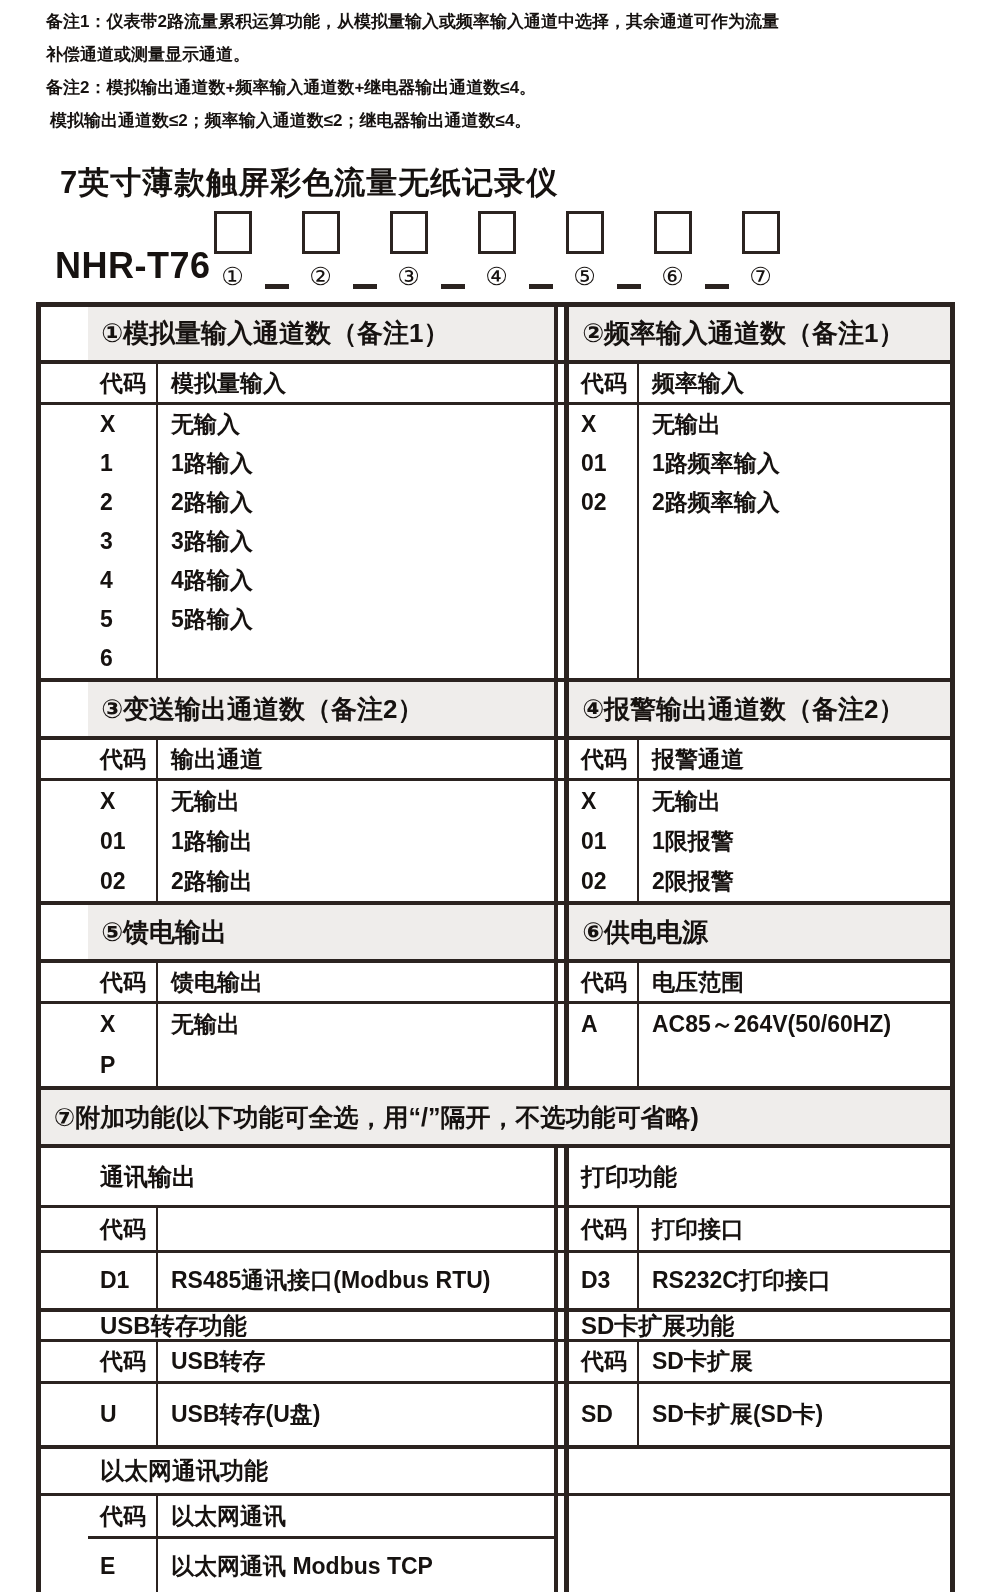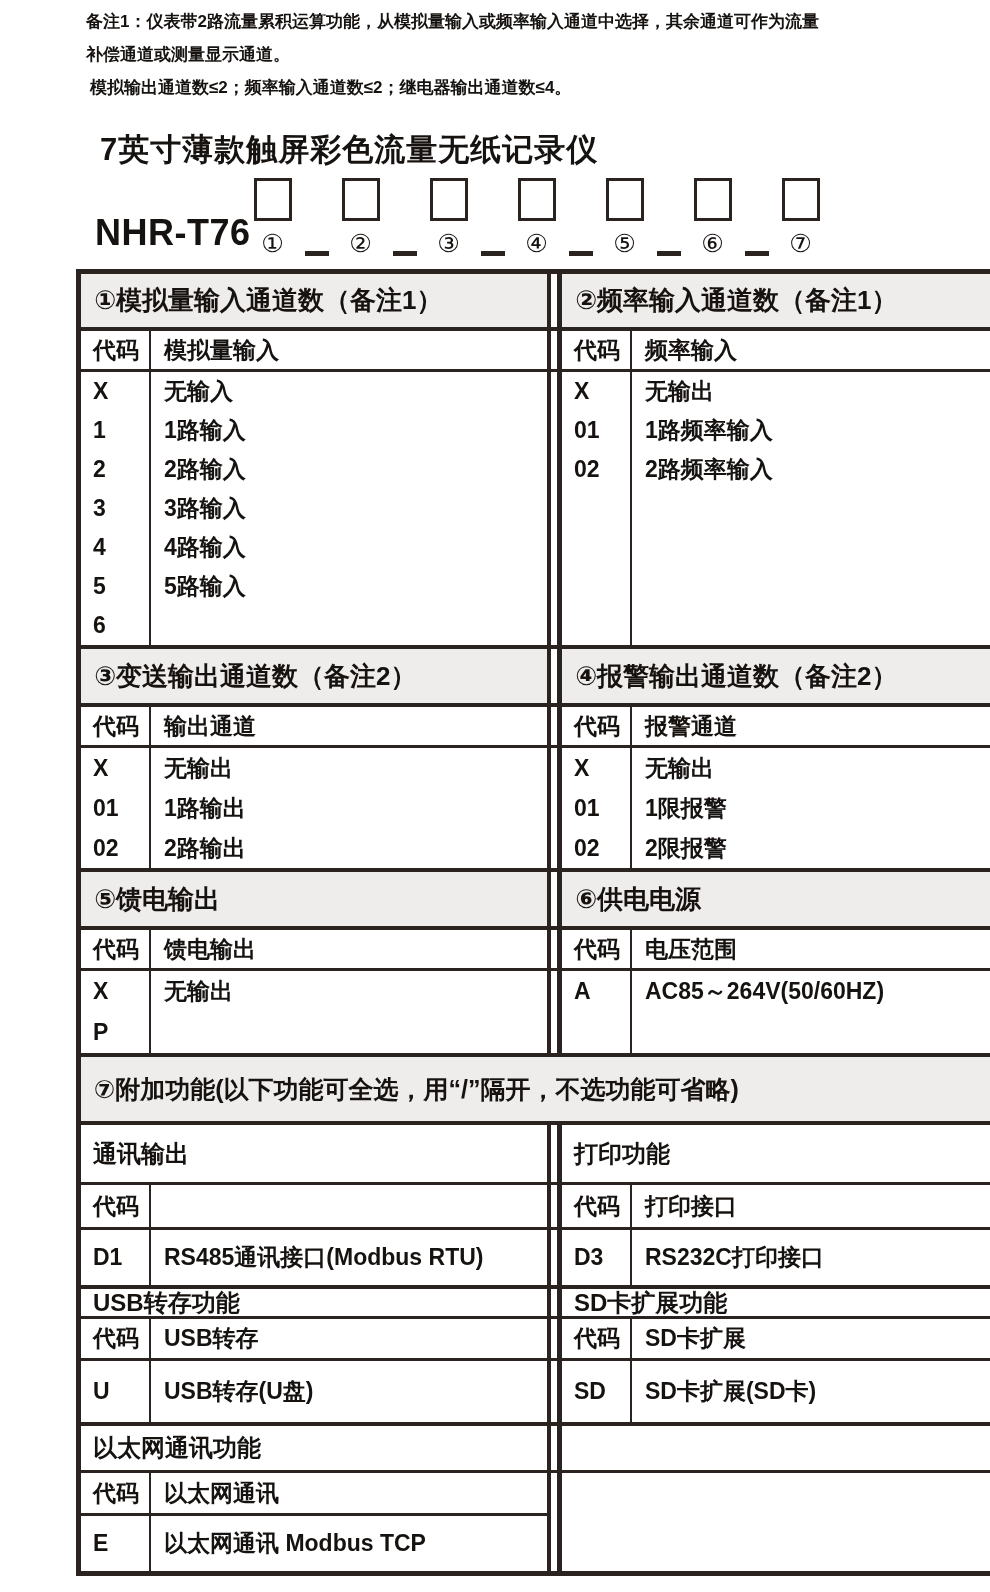--- a/index.html
+++ b/index.html
@@ -8,42 +8,42 @@
     --gray:#efedeb;
     --paper:#ffffff;
   }
   *{box-sizing:border-box;margin:0;padding:0;}
   html,body{background:var(--paper);}
   body{
     width:990px;height:1592px;overflow:hidden;
     font-family:"Liberation Sans","DejaVu Sans",sans-serif;
     color:var(--text);
   }
-  .page{width:990px;height:1592px;position:relative;background:var(--paper);padding-left:40px;}
+  .page{width:990px;height:1592px;position:relative;background:var(--paper);}
 
   
   .notes{padding:5px 20px 0 46px;font-size:17px;font-weight:700;line-height:33px;}
   .note-line{white-space:nowrap;}
   .note-line.indent{padding-left:4px;}
 
   
   .title{margin:25px 0 0 60px;font-size:31px;font-weight:700;letter-spacing:1px;}
   .model-row{margin:7px 0 0 55px;display:flex;align-items:flex-end;}
   .prefix{font-size:36px;font-weight:700;line-height:46px;letter-spacing:0.5px;margin-right:3px;}
   .slot{display:flex;flex-direction:column;align-items:center;}
   .dbox{width:38px;height:43px;border:3px solid var(--ink);background:var(--paper);}
   .circ{margin-top:9px;font-size:25px;font-weight:400;line-height:26px;color:var(--text);}
   .dash{width:24px;height:5px;background:var(--ink);margin:21px 13px 0 13px;}
 
   
   .btable{margin:13px 0 0 36px;width:919px;border:5px solid var(--ink);background:var(--paper);}
   .trow{display:flex;width:100%;}
   .bb4{border-bottom:4px solid var(--ink);}
   .bb3{border-bottom:3px solid var(--ink);}
-  .hl{width:470px;border-right:4px solid var(--ink);display:flex;}
+  .hl{width:470px;border-right:4px solid var(--ink);display:flex;margin-left:47px;}
   .gap{width:6px;background:var(--paper);flex-shrink:0;}
   .hr{flex:1;border-left:5px solid var(--ink);display:flex;}
   .sec{background:var(--gray);font-size:26px;font-weight:700;align-items:center;padding-left:13px;}
   .sec-full{width:100%;background:var(--gray);font-size:25px;font-weight:700;display:flex;align-items:center;padding-left:13px;}
   .subhead{font-size:24px;font-weight:700;align-items:center;padding-left:12px;}
   .cols{display:flex;align-items:stretch;}
   .code{width:70px;flex-shrink:0;padding-left:12px;border-right:2px solid var(--ink);
         display:flex;flex-direction:column;justify-content:center;
         font-size:23px;font-weight:700;}
   .desc{flex:1;padding-left:13px;display:flex;flex-direction:column;justify-content:center;
@@ -57,20 +57,21 @@
   .empty-cell{width:100%;}
 </style>
 </head>
 <body>
 
 <div class="page">
 
   <div class="notes">
     <div class="note-line">备注1：仪表带2路流量累积运算功能，从模拟量输入或频率输入通道中选择，其余通道可作为流量</div>
     <div class="note-line">补偿通道或测量显示通道。</div>
+    <div class="note-line">备注2：模拟输出通道数+频率输入通道数+继电器输出通道数≤4。</div>
     <div class="note-line indent">模拟输出通道数≤2；频率输入通道数≤2；继电器输出通道数≤4。</div>
   </div>
 
   <div class="title">7英寸薄款触屏彩色流量无纸记录仪</div>
 
   <div class="model-row">
     <span class="prefix">NHR-T76</span>
     <span class="slot">
       <span class="dbox"></span>
       <span class="circ">①</span>
@@ -240,21 +241,21 @@
       <div class="hr cols">
         <div class="code stack">
           <div class="it h41">A</div>
         </div>
         <div class="desc stack">
           <div class="it h41">AC85～264V(50/60HZ)</div>
         </div>
       </div>
     </div>
 
-    <div class="trow bb4" style="height:68px">
+    <div class="trow bb4" style="height:58px">
       <div class="sec-full">⑦附加功能(以下功能可全选，用“/”隔开，不选功能可省略)</div>
     </div>
 
     <div class="trow bb3" style="height:60px">
       <div class="hl subhead">通讯输出</div>
       <div class="gap"></div>
       <div class="hr subhead">打印功能</div>
     </div>
 
     <div class="trow bb3 colhead" style="height:45px">

